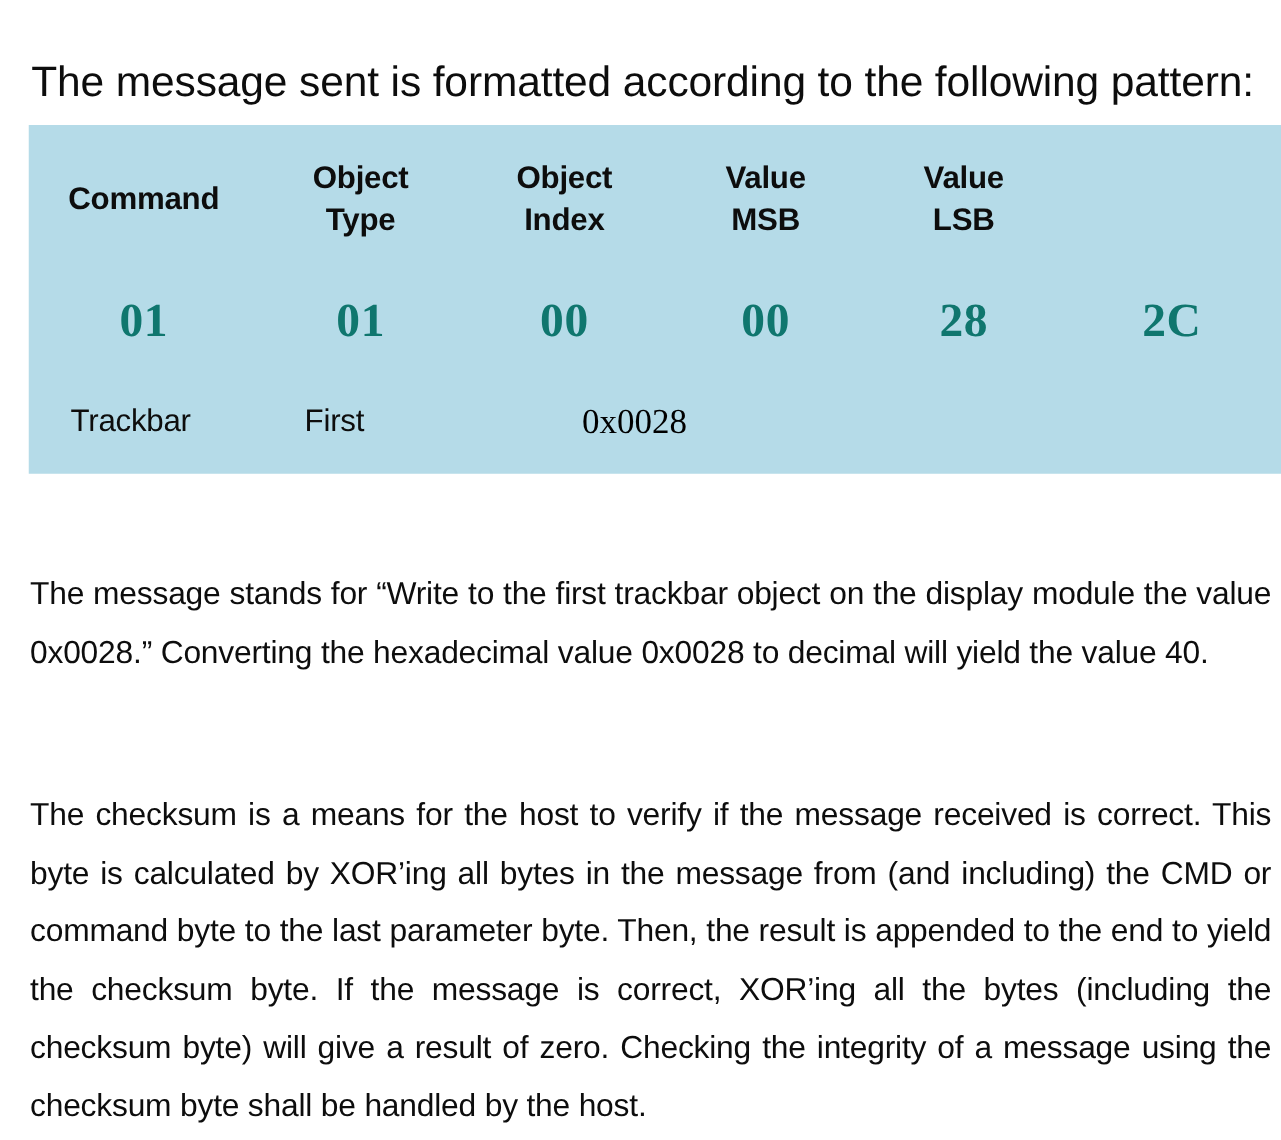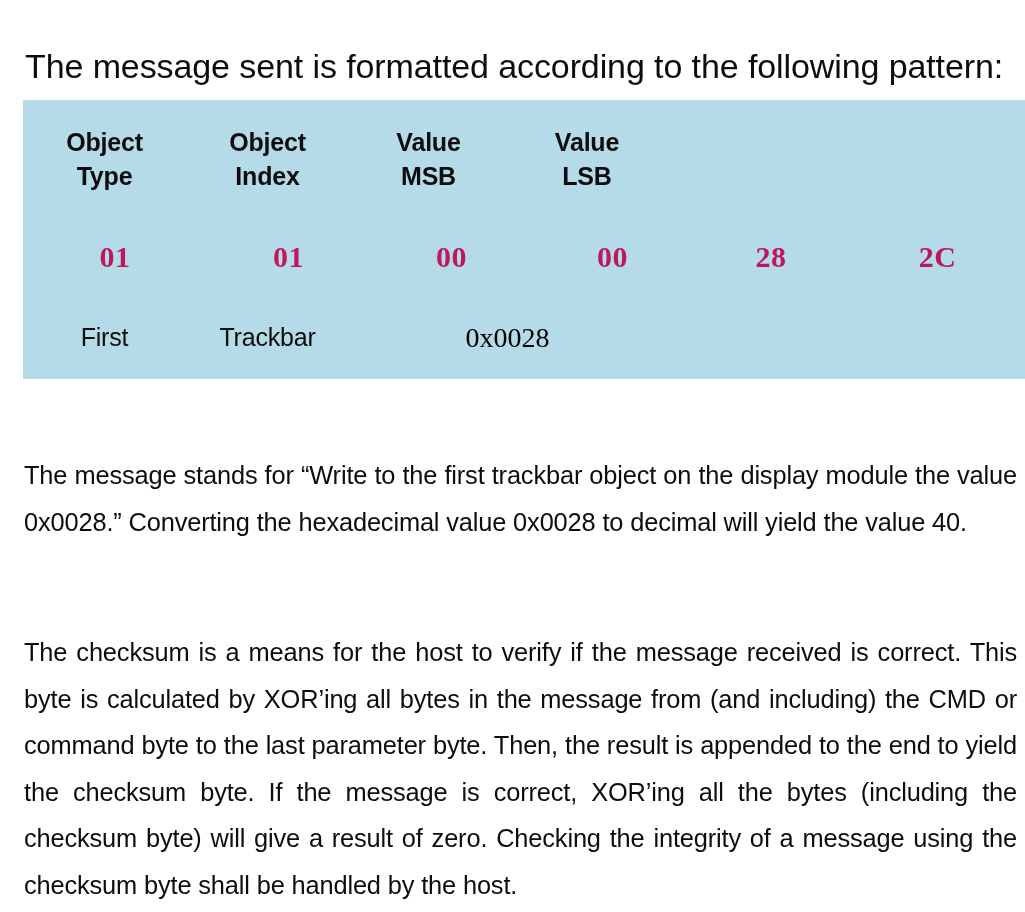--- a/index.html
+++ b/index.html
@@ -78,23 +78,23 @@
     font-size: 25px;
     font-weight: bold;
     line-height: 34px;
     color: #0d0d0d;
     letter-spacing: -0.2px;
   }
   .hdr-text .l2 { display: block; }
 
   .hex-text {
     font-family: "Liberation Serif", serif;
-    font-size: 30px;
+    font-size: 38px;
     font-weight: bold;
-    color: #be185d;
+    color: #0f766e;
     letter-spacing: 0.5px;
   }
 
   .desc-text {
     font-size: 25px;
     font-weight: normal;
     color: #0d0d0d;
     letter-spacing: -0.2px;
   }
   .desc-serif {
@@ -125,20 +125,26 @@
 </head>
 <body>
 
 <div class="page">
 
   <p class="intro">The message sent is formatted according to the following pattern:</p>
 
   <div class="packet-table">
 
     <div class="prow prow-head">
+      <div class="pcell col-cmd">
+        <div class="hdr-text">
+          <span>Command</span>
+          <span class="l2"></span>
+        </div>
+      </div>
       <div class="pcell col-otype">
         <div class="hdr-text">
           <span>Object</span>
           <span class="l2">Type</span>
         </div>
       </div>
       <div class="pcell col-oidx">
         <div class="hdr-text">
           <span>Object</span>
           <span class="l2">Index</span>
@@ -173,26 +179,26 @@
       </div>
       <div class="pcell col-vlsb">
         <span class="hex-text">28</span>
       </div>
       <div class="pcell col-cksum">
         <span class="hex-text">2C</span>
       </div>
     </div>
 
     <div class="prow prow-desc">
+      <div class="pcell col-otype">
+        <span class="desc-text">Trackbar</span>
+      </div>
       <div class="pcell col-oidx">
         <span class="desc-text">First</span>
       </div>
-      <div class="pcell col-otype">
-        <span class="desc-text">Trackbar</span>
-      </div>
       <div class="pcell col-value-merged">
         <span class="desc-serif">0x0028</span>
       </div>
       <div class="pcell col-cksum">
         <span class="desc-text"></span>
       </div>
     </div>
 
   </div>
 

